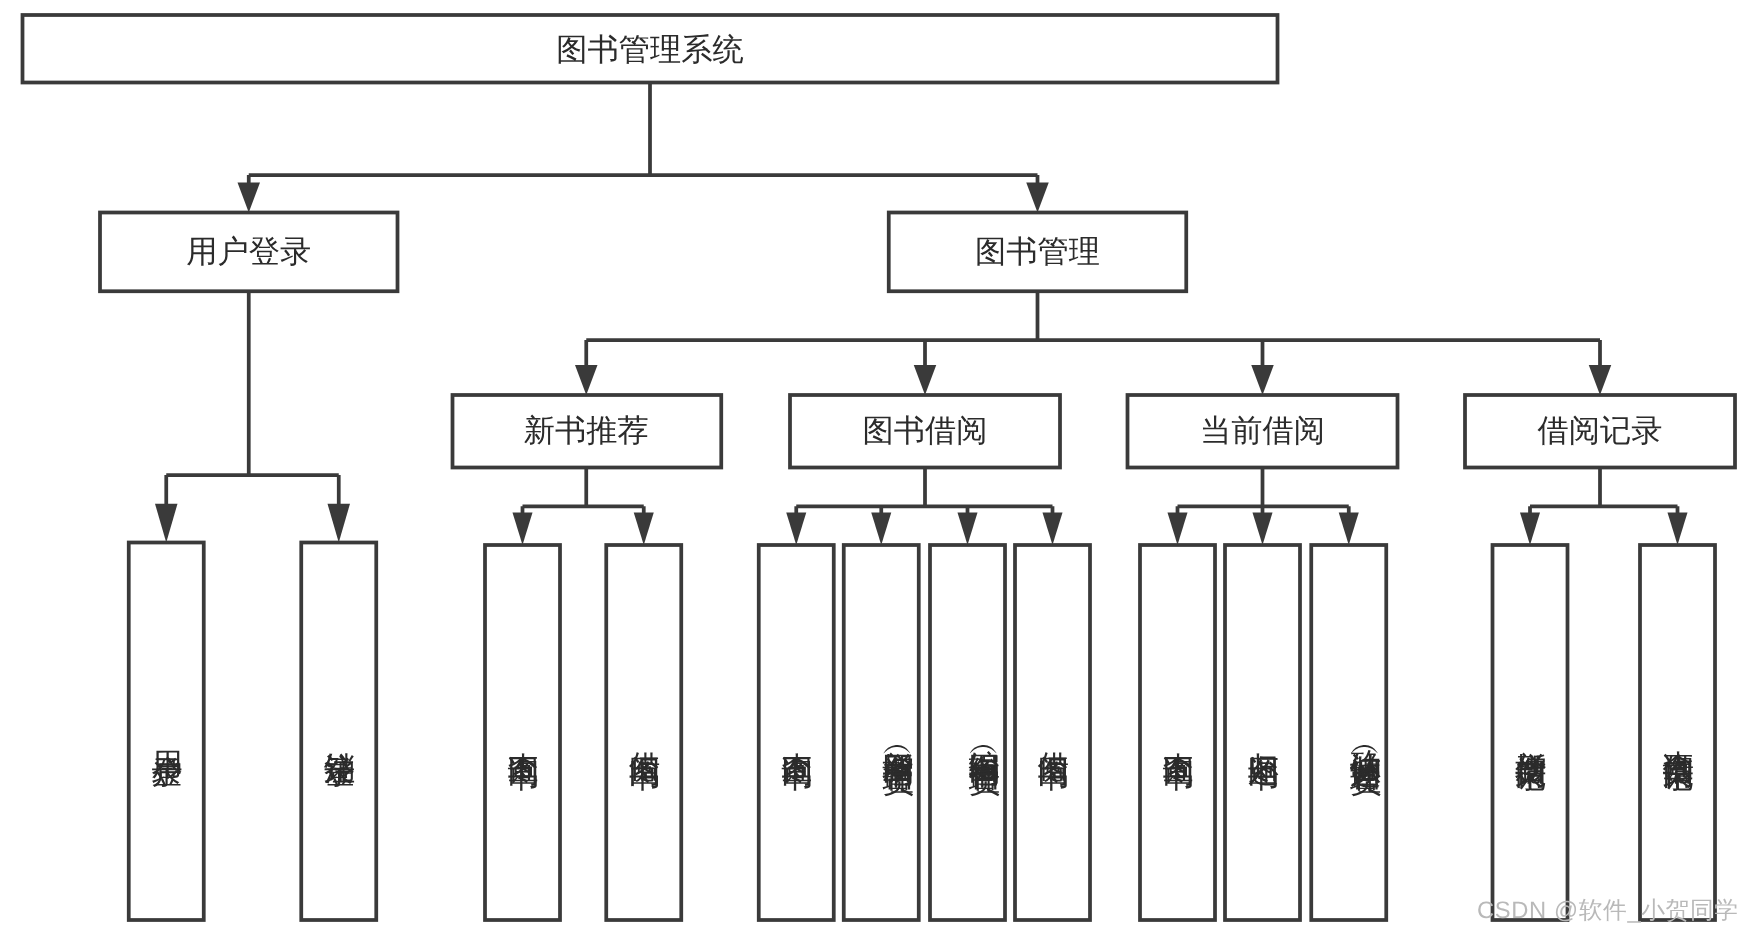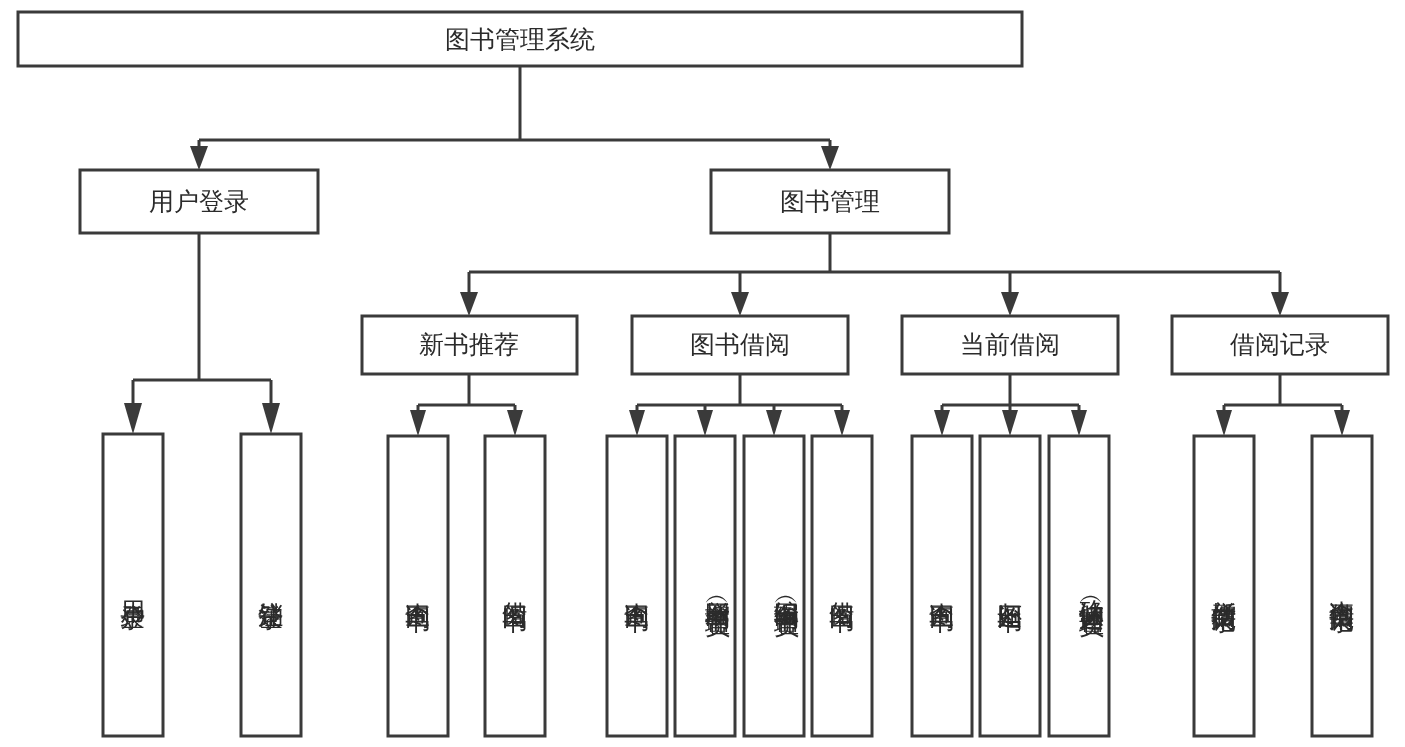--- a/index.html
+++ b/index.html
@@ -227,13 +227,14 @@
   <div class="leaf-label-wrap leaf-label-top" style="left:744px; top:442px; width:60px; height:294px;">编辑图书（管理员）</div>
   <div class="leaf-label-wrap leaf-label-center" style="left:812px; top:436px; width:60px; height:300px;">借阅图书</div>
 
   <div class="leaf-label-wrap leaf-label-center" style="left:912px; top:436px; width:60px; height:300px;">查询图书</div>
   <div class="leaf-label-wrap leaf-label-center" style="left:980px; top:436px; width:60px; height:300px;">归还图书</div>
   <div class="leaf-label-wrap leaf-label-top" style="left:1049px; top:442px; width:60px; height:294px;">确认归还（管理员）</div>
 
   <div class="leaf-label-wrap leaf-label-center" style="left:1194px; top:436px; width:60px; height:300px;">新增借阅记录</div>
   <div class="leaf-label-wrap leaf-label-center" style="left:1312px; top:436px; width:60px; height:300px;">查询借阅记录</div>
 
+  <div class="watermark">CSDN @软件_小贺同学</div>
 </div>
 
 </body></html>

